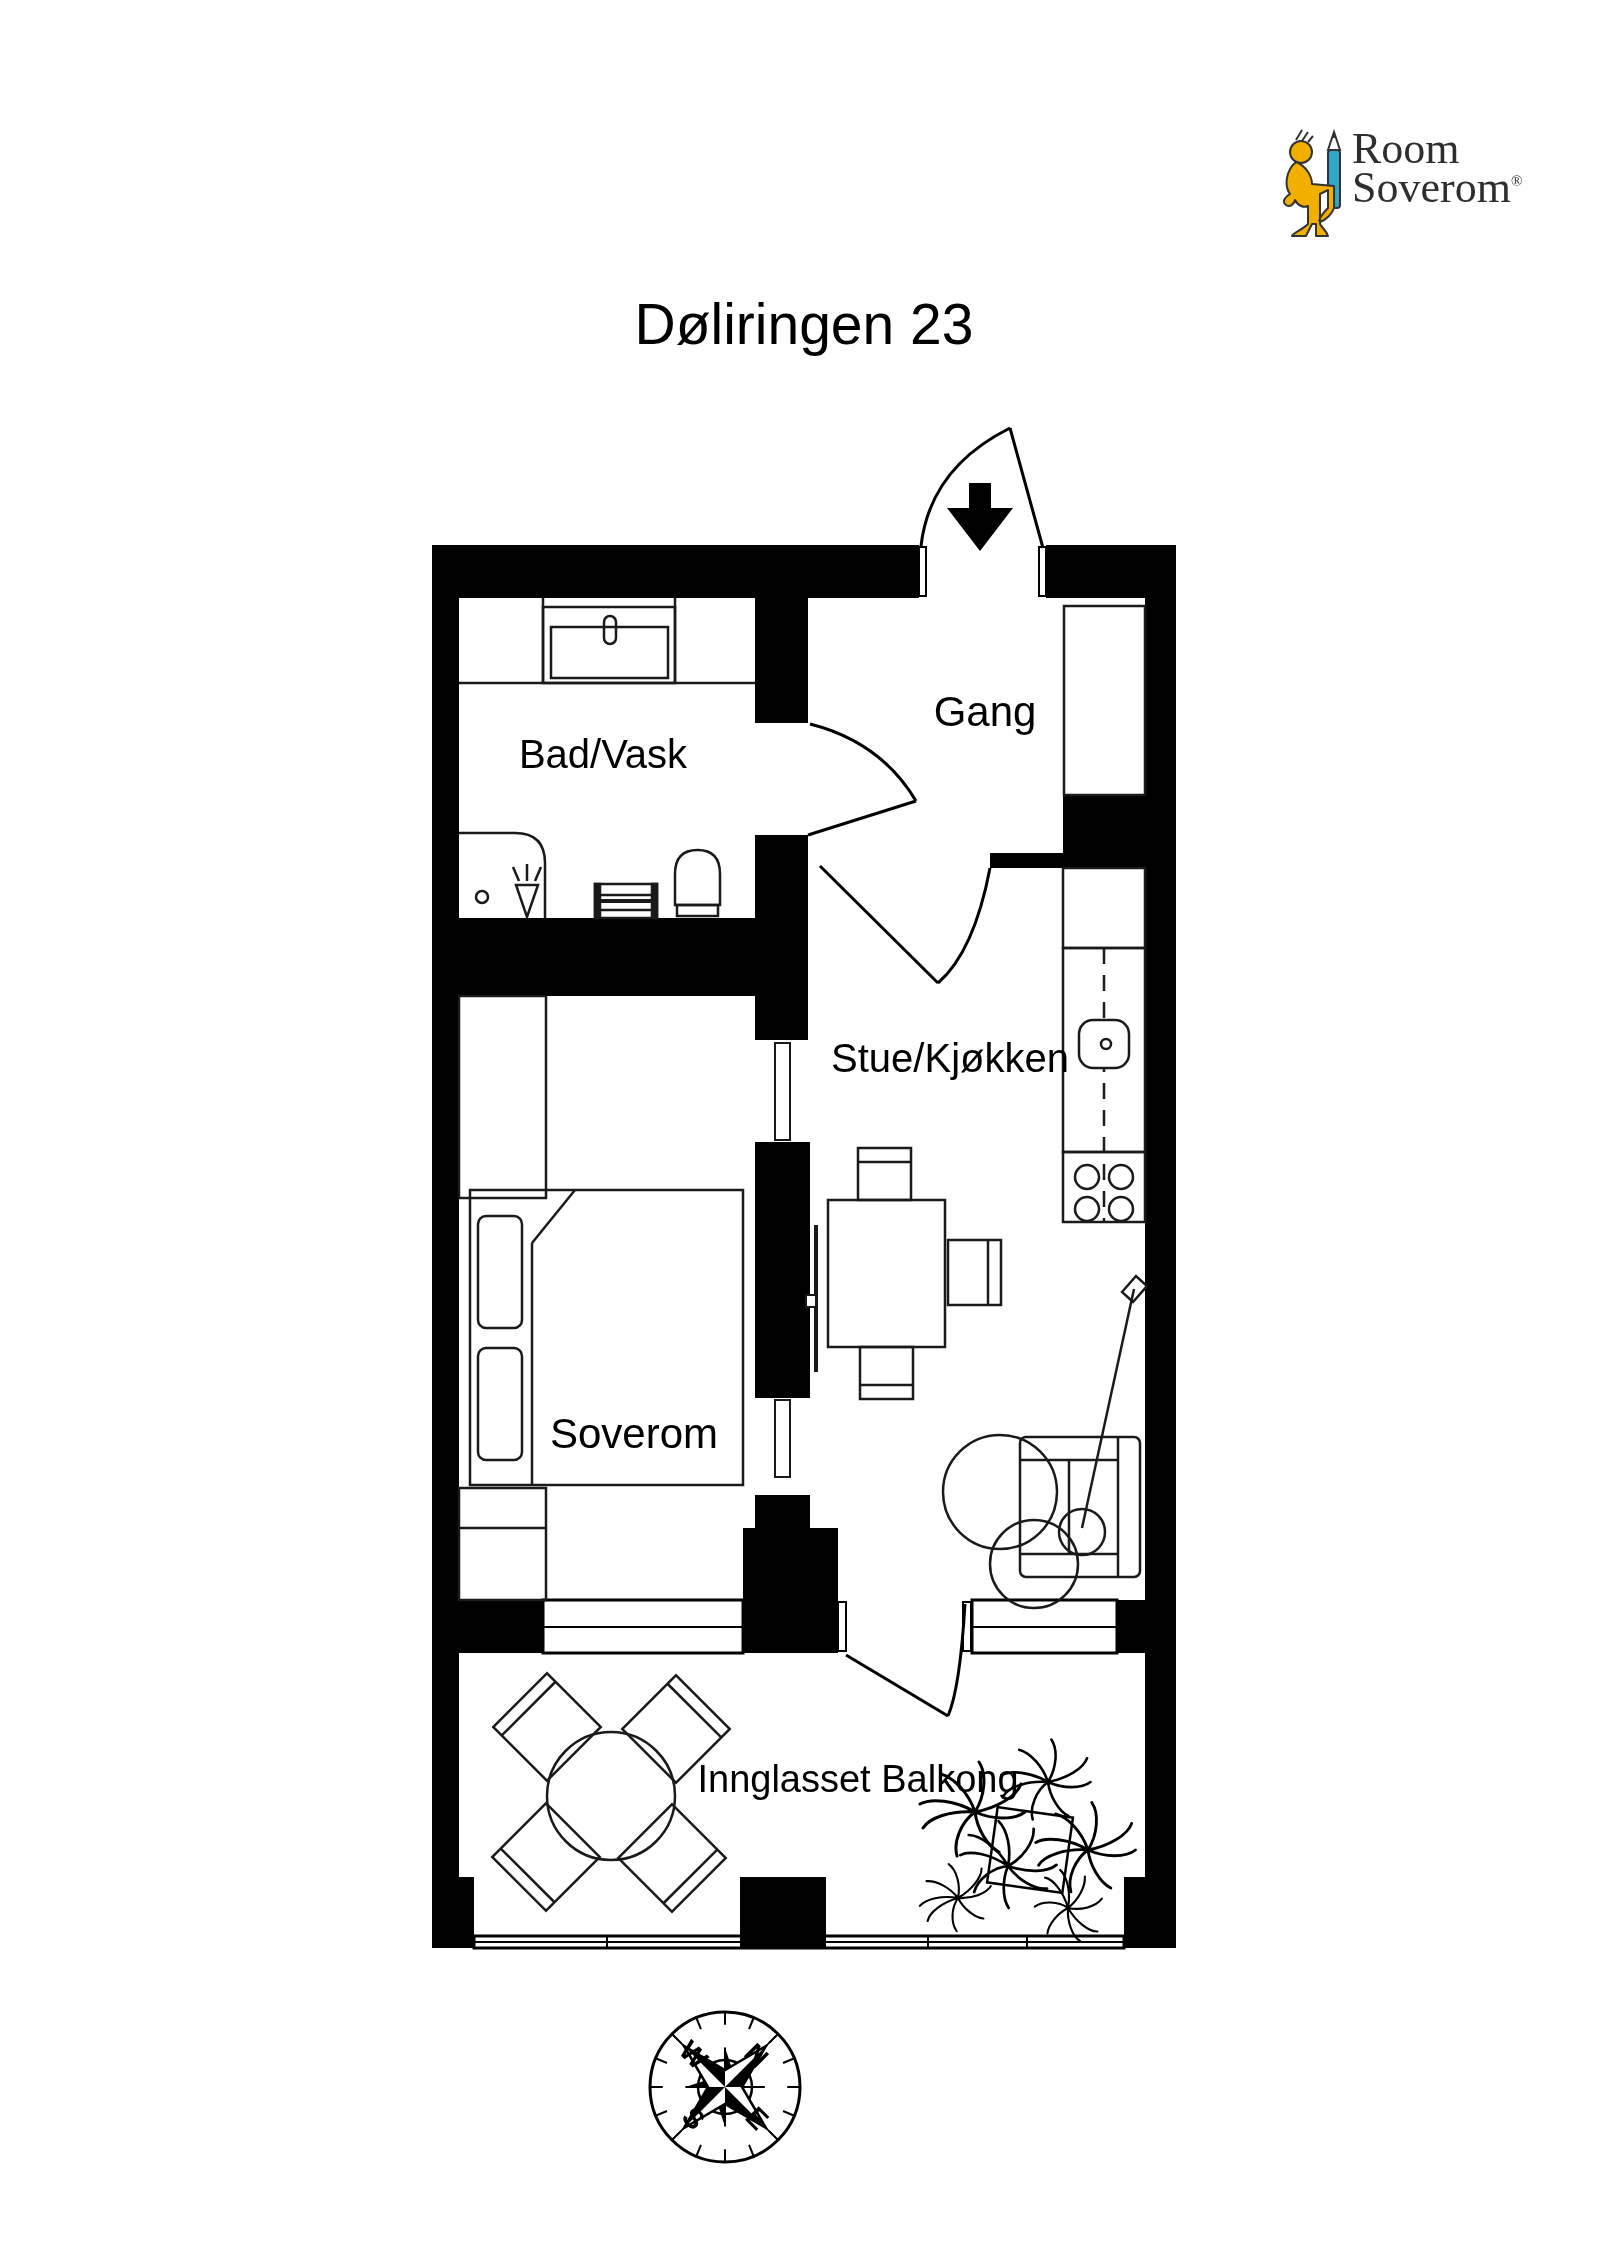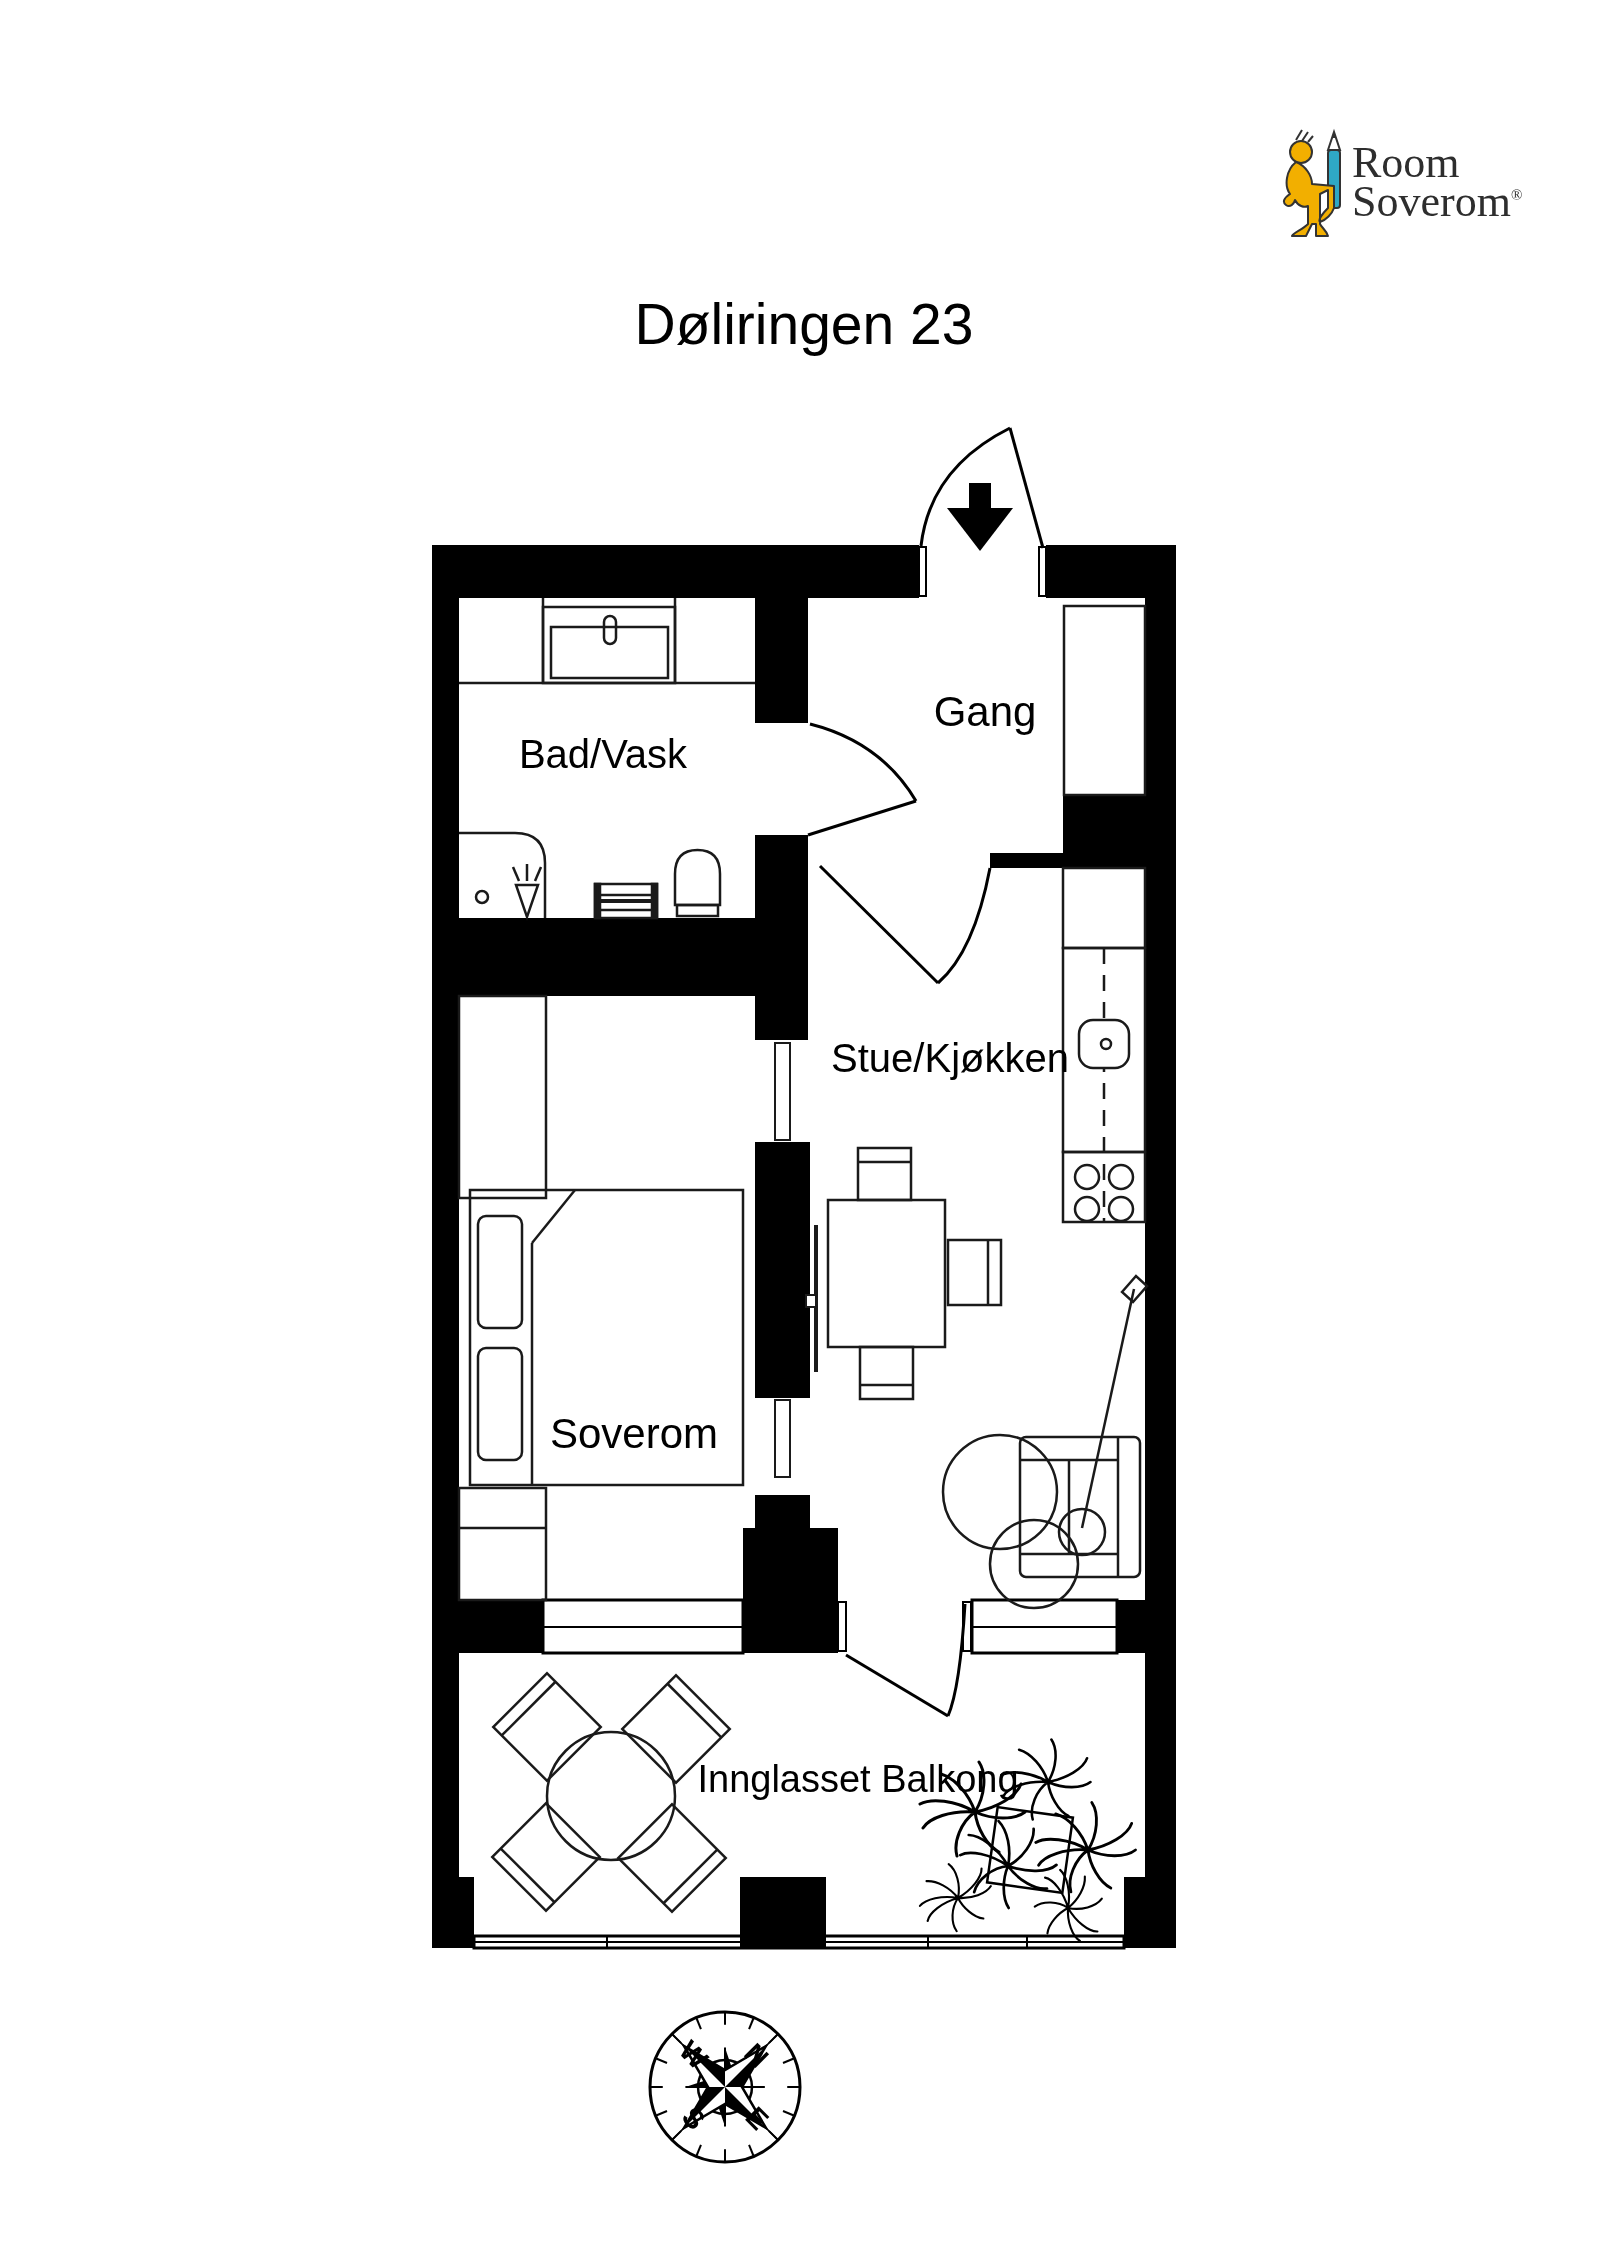--- a/index.html
+++ b/index.html
@@ -2,21 +2,21 @@
 <html><head>
 <meta charset="utf-8">
 <style>
   html,body{margin:0;padding:0;background:#ffffff;}
   body{width:1600px;height:2263px;position:relative;font-family:"Liberation Sans",sans-serif;overflow:hidden;}
   #plan-svg{position:absolute;left:0;top:0;}
   .title-block{position:absolute;left:4px;top:296px;width:1600px;text-align:center;color:#000;}
   .title-line1{font-size:57px;letter-spacing:0px;line-height:1.0;}
   .title-line2{font-size:50px;line-height:1.2;}
   .logo{position:absolute;left:1282px;top:128px;width:260px;height:120px;}
-  .logo-text{position:absolute;left:70px;top:2px;font-family:"Liberation Serif",serif;color:#2e2e2e;line-height:0.88;font-size:44px;margin-top:14px;}
+  .logo-text{position:absolute;left:70px;top:2px;font-family:"Liberation Serif",serif;color:#2e2e2e;line-height:0.88;font-size:44px;}
   .logo-reg{font-size:15px;vertical-align:super;}
   svg text{fill:#000;}
   .room-label{font-family:"Liberation Sans",sans-serif;}
 </style>
 </head>
 <body>
 
 <div class="logo">
   <svg width="70" height="120" viewBox="0 0 70 120">
 

